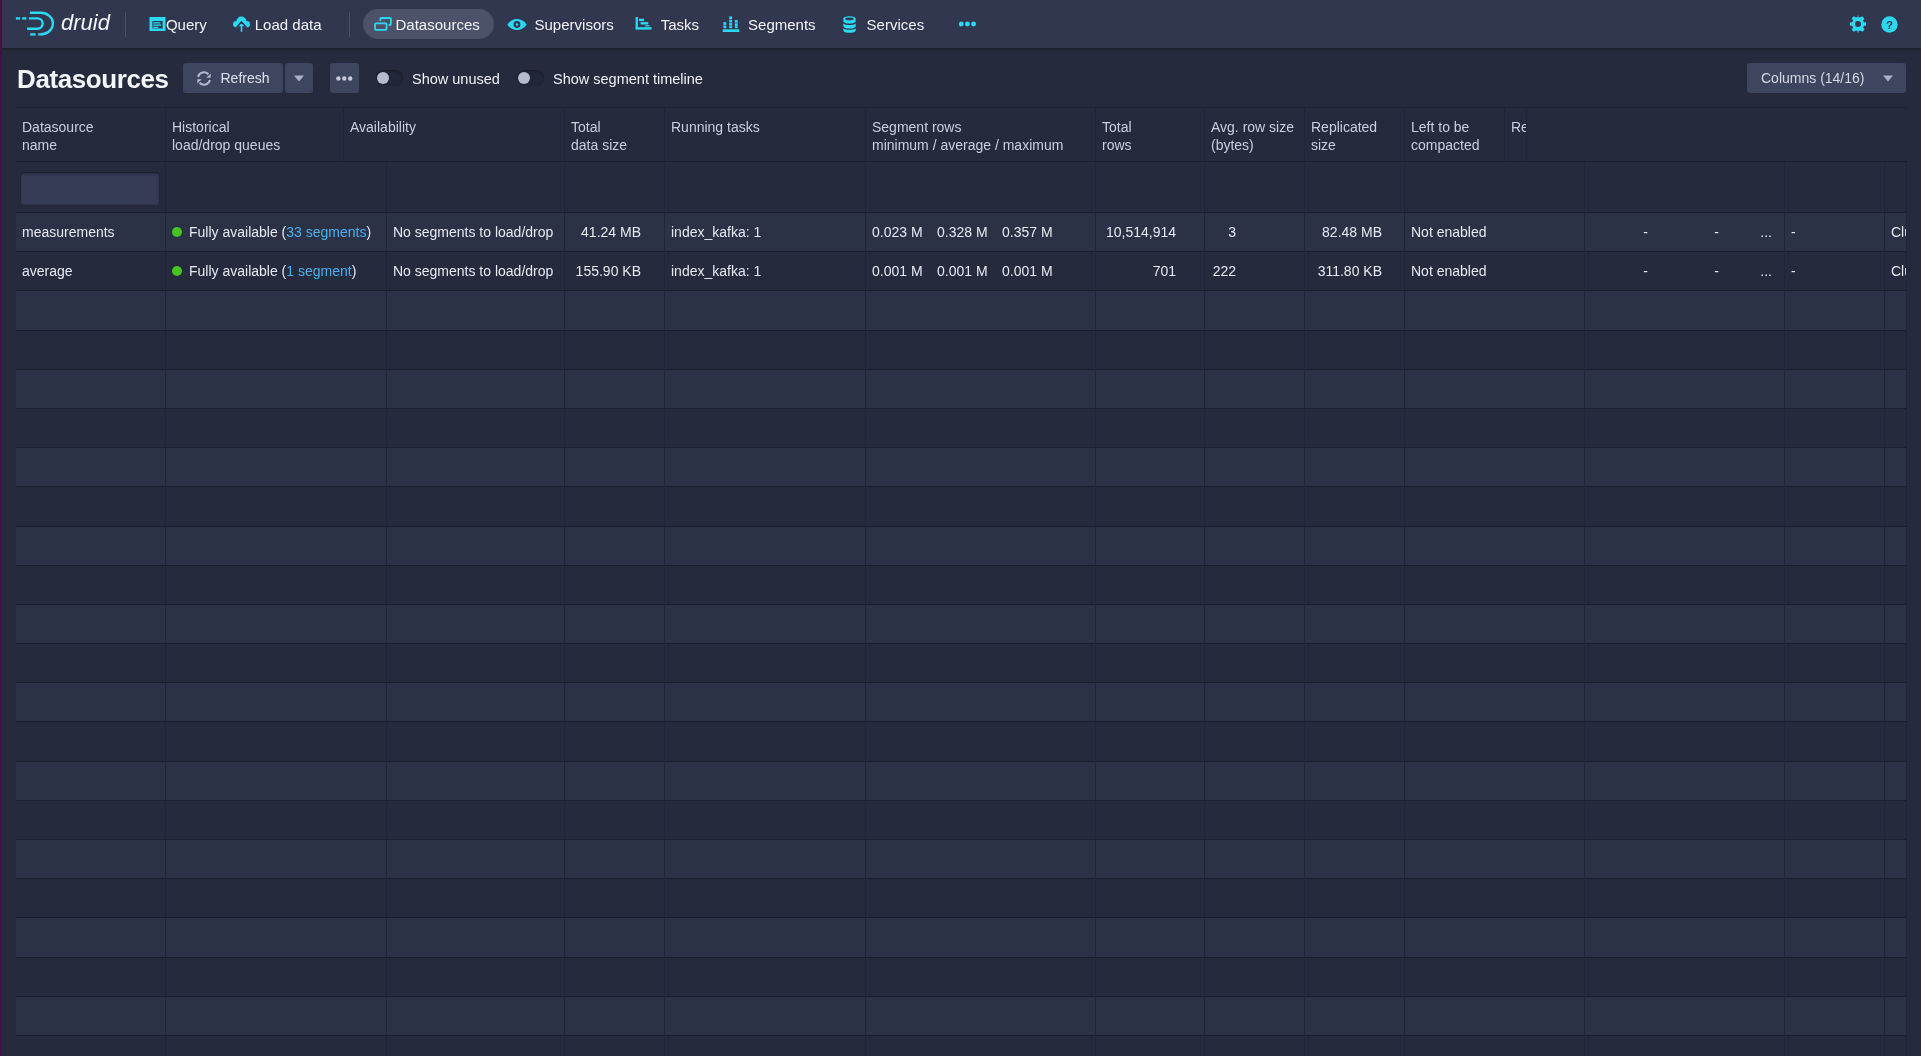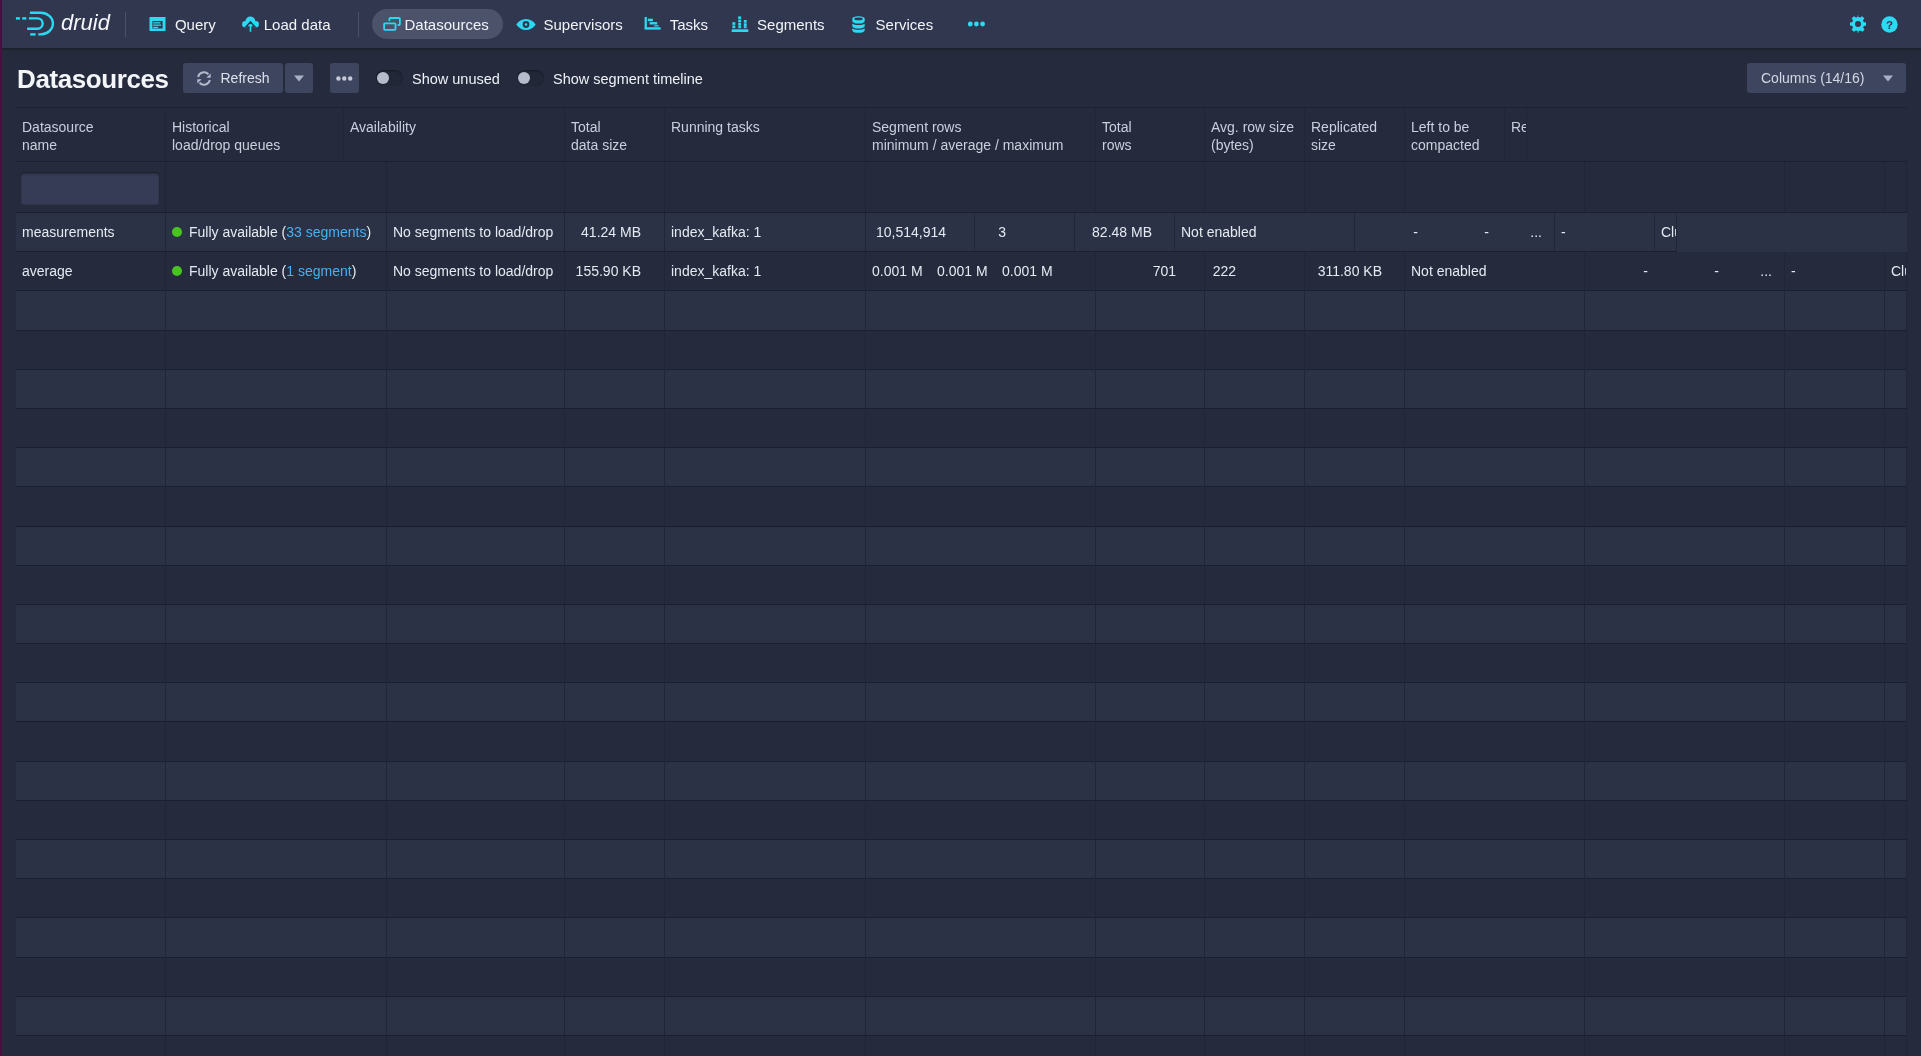--- a/index.html
+++ b/index.html
@@ -8,21 +8,21 @@
 .purple { position:absolute; left:0; top:0; width:2px; height:1056px; background:#471040; z-index:50; }
 
 
 .nav { position:absolute; left:0; top:0; width:1921px; height:48px; background:#31374f;
   display:flex; align-items:center; box-shadow:0 1px 3px rgba(0,0,0,0.4); z-index:10; }
 .logo { margin-left:15px; }
 .wordmark { font-style:italic; font-size:22px; color:#f4f6fa; margin-left:5px; margin-top:-3px;}
 .navdiv { width:1px; height:25px; background:#4b5169; margin-left:15px; }
 .nitem { display:flex; align-items:center; color:#f2f4f8; font-size:15px; height:48px; }
 .nitem svg { display:block; }
-.nitem .lbl { margin-left:9px; }
+.nitem .lbl { }
 .pill { background:#4c5269; border-radius:15px; height:30px; width:131px; padding-left:11px; }
 .pill .lbl { margin-left:4px; }
 .navright { position:absolute; right:0; top:0; height:48px; display:flex; align-items:center; }
 </style>
 </head>
 <body>
 <div class="purple"></div>
 <div class="nav">
   <svg class="logo" width="41" height="30" viewBox="0 0 41 30" fill="none" stroke="#2bd9f2" stroke-width="2.4">
     <path d="M14.9,3.8 H25.6 A12.3,10.8 0 0 1 25.6,25.4 H23.2"></path>
@@ -234,20 +234,25 @@
       <div class="fc" style="width:22px"></div>
     </div>
     <div class="drow odd">
       <div class="c" style="width:150px">measurements</div>
       <div class="c" style="width:221px"><span class="dot"></span>Fully available (<span class="lnk">33 segments</span>)</div>
       <div class="c" style="width:178px">No segments to load/drop</div>
       <div class="c" style="width:100px">
         <span class="br" style="width:70px">41.24 MB</span>
       </div>
       <div class="c" style="width:201px">index_kafka: 1</div>
+      <div class="c" style="width:230px">
+        <span class="sr">0.023 M</span>
+        <span class="sr">0.328 M</span>
+        <span class="sr">0.357 M</span>
+      </div>
       <div class="c" style="width:109px">
         <span class="br" style="width:74px">10,514,914</span>
       </div>
       <div class="c" style="width:100px">
         <span class="br" style="width:25px">3</span>
       </div>
       <div class="c" style="width:100px">
         <span class="br" style="width:71px">82.48 MB</span>
       </div>
       <div class="c" style="width:180px">Not enabled</div>

